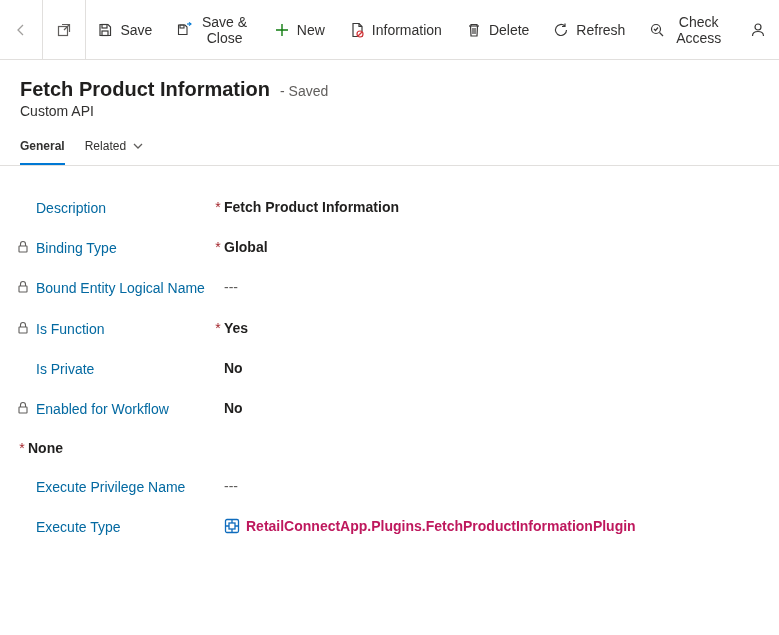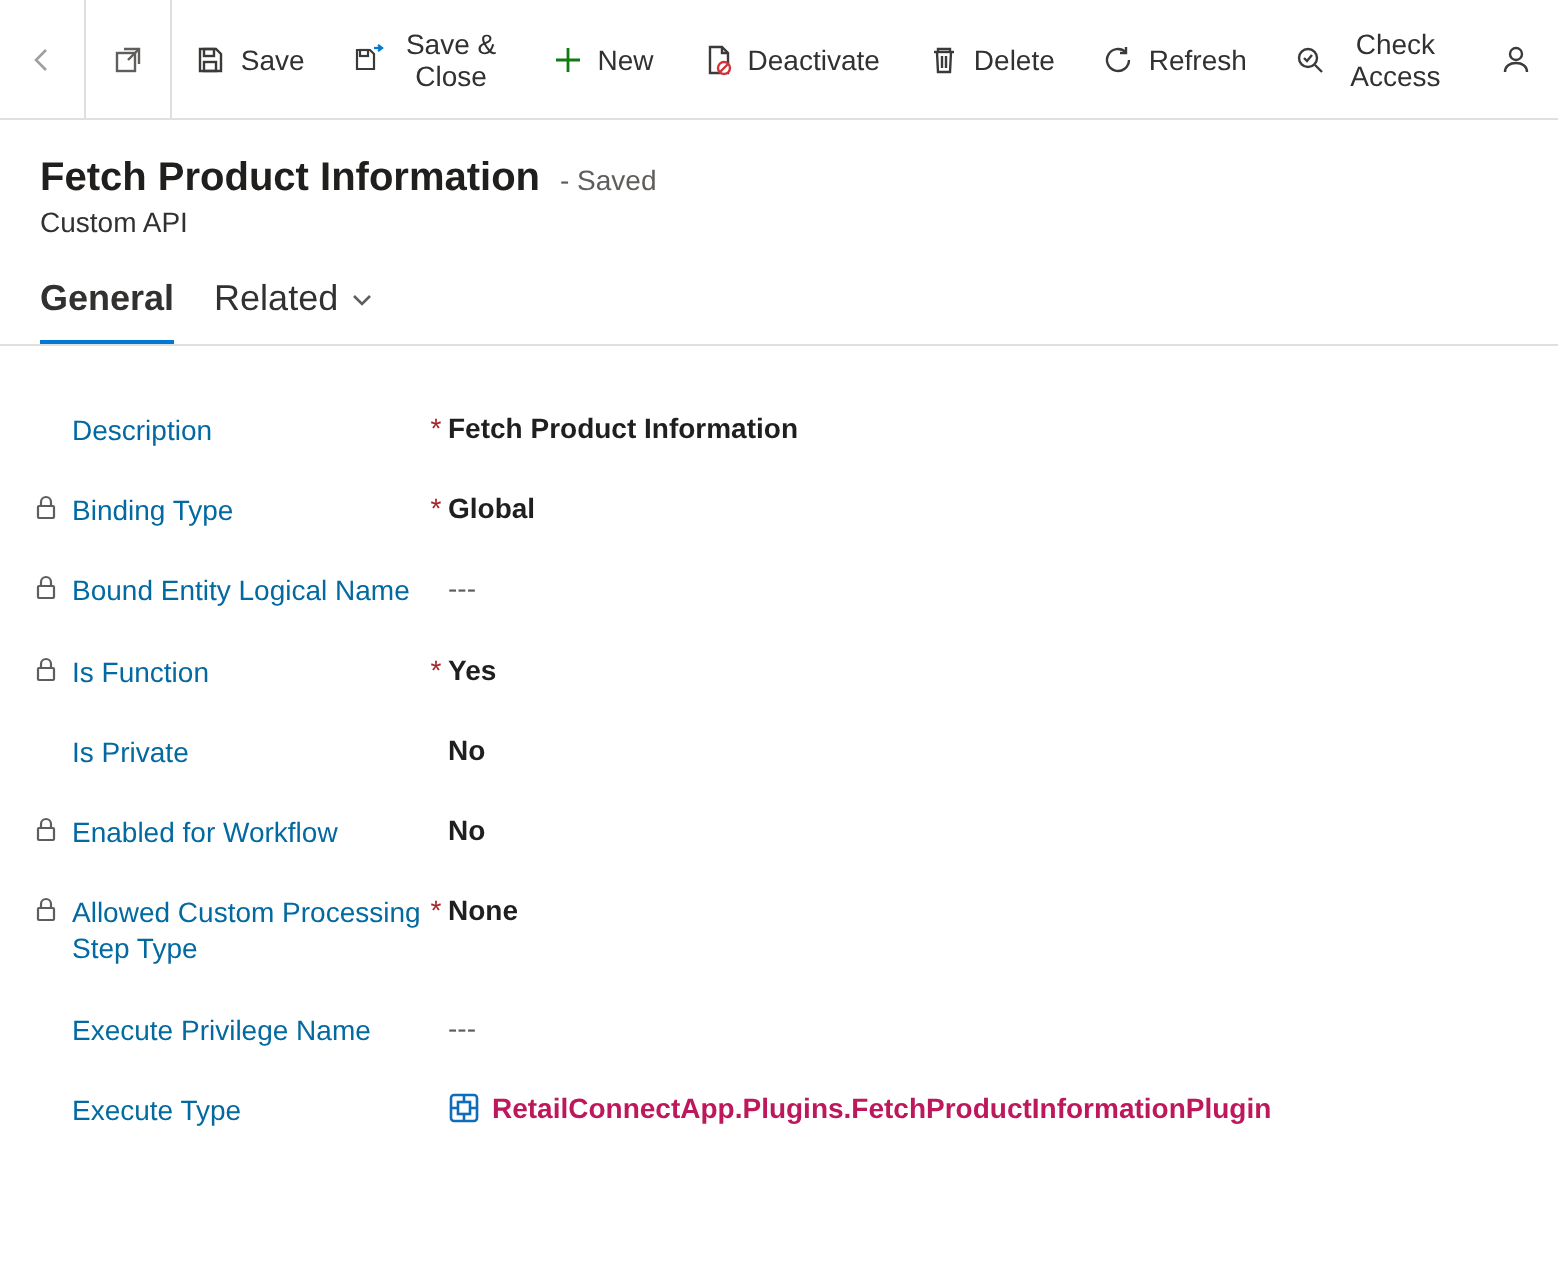--- a/index.html
+++ b/index.html
@@ -67,21 +67,21 @@
 
   
   .tabs {
     display: flex;
     gap: 20px;
     padding: 10px 20px 0 20px;
     border-bottom: 1px solid #e1dfdd;
   }
   .tab {
     padding: 0 0 10px 0;
-    font-size: 18px;
+    font-size: 12px;
     cursor: pointer;
     color: #323130;
     border-bottom: 2px solid transparent;
     display: flex;
     align-items: center;
     gap: 6px;
   }
   .tab.active {
     font-weight: 600;
     border-bottom-color: #0078d4;
@@ -182,21 +182,21 @@
     <span>New</span>
   </button>
 
   <button class="tb-btn">
     <svg class="icon16" viewBox="0 0 16 16" fill="none" stroke="#3b3a39" stroke-width="1.2">
         <path d="M4 1.5 H10 L13 4.5 V14.5 H4 Z"></path>
         <path d="M10 1.5 V4.5 H13"></path>
         <circle cx="11" cy="12" r="3" stroke="#d13438" fill="#fff"></circle>
         <path d="M9 14 L13 10" stroke="#d13438"></path>
       </svg>
-    <span>Deactivate</span>
+    <span>Information</span>
   </button>
 
   <button class="tb-btn">
     <svg class="icon16" viewBox="0 0 16 16" fill="none" stroke="#3b3a39" stroke-width="1.2">
         <path d="M3 4 H13"></path>
         <path d="M5 4 V2.5 H11 V4"></path>
         <path d="M4.5 4 L5 14 H11 L11.5 4"></path>
         <path d="M7 6 V12 M9 6 V12"></path>
       </svg>
     <span>Delete</span>
@@ -307,27 +307,20 @@
           <rect x="3" y="6" width="8" height="6" rx="0.5"></rect>
           <path d="M4.5 6 V4 a2.5 2.5 0 0 1 5 0 V6"></path>
         </svg>
       <span class="label-text">Enabled for Workflow</span>
     </div>
     <span class="req-spacer"></span>
     <div class="val-col">No</div>
   </div>
 
   <div class="row">
-    <div class="label-col">
-      <svg class="lock" viewBox="0 0 14 14" fill="none" stroke="#605e5c" stroke-width="1.1">
-          <rect x="3" y="6" width="8" height="6" rx="0.5"></rect>
-          <path d="M4.5 6 V4 a2.5 2.5 0 0 1 5 0 V6"></path>
-        </svg>
-      <span class="label-text">Allowed Custom Processing Step Type</span>
-    </div>
     <span class="req">*</span>
     <div class="val-col">None</div>
   </div>
 
   <div class="row">
     <div class="label-col">
       <span class="label-text">Execute Privilege Name</span>
     </div>
     <span class="req-spacer"></span>
     <div class="val-col placeholder">---</div>

